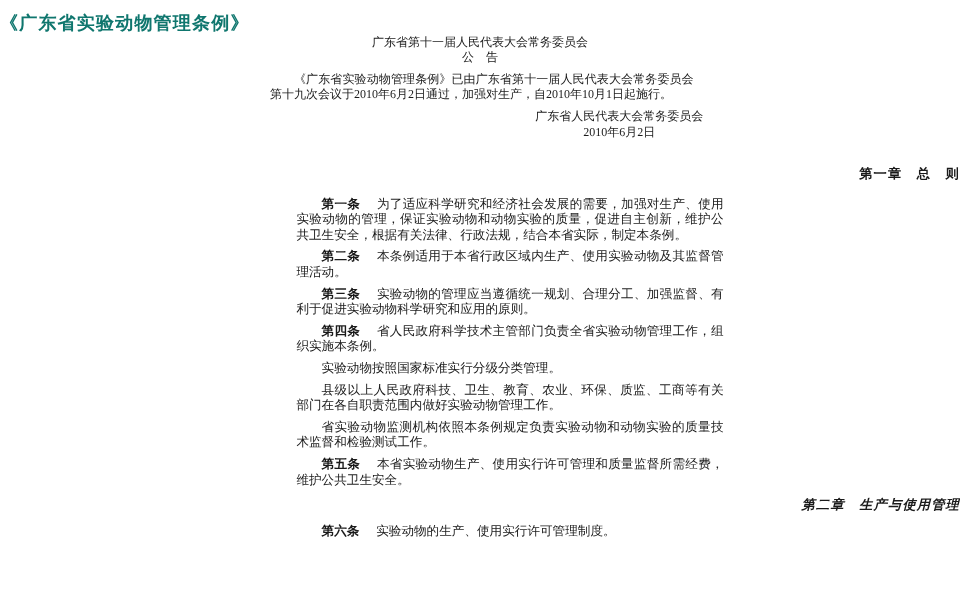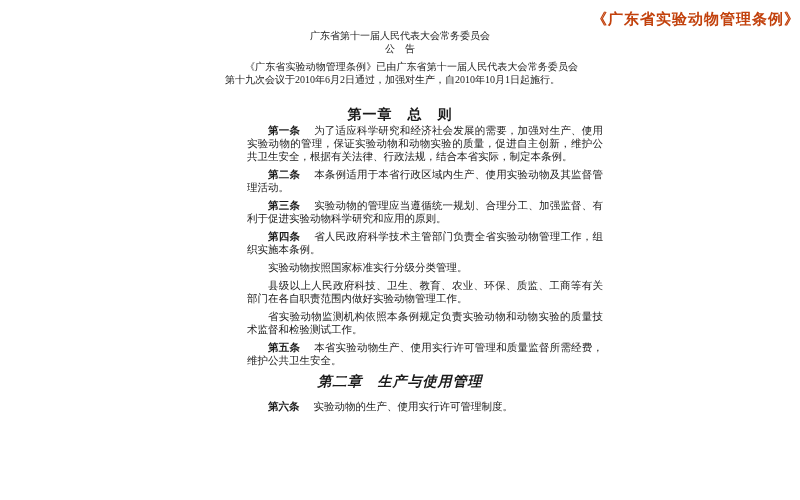--- a/index.html
+++ b/index.html
@@ -12,25 +12,25 @@
     width: 800px;
     height: 500px;
     margin: 0 auto;
     background: #ffffff;
     color: #1a1a1a;
     font-family: "Liberation Serif", "DejaVu Serif", serif;
     overflow: hidden;
   }
   .doc-title {
     margin: 10px 0 0 0;
-    text-align: right;
+    text-align: left;
     font-size: 15px;
     font-weight: bold;
     letter-spacing: 1px;
-    color: #c2410c;
+    color: #0f766e;
   }
   .notice-head {
     text-align: center;
     font-size: 10px;
     line-height: 13px;
   }
   .notice-head div {
     white-space: pre;
   }
   .intro {
@@ -45,27 +45,27 @@
   .signature {
     margin: 5px 0 0 430px;
     width: 172px;
     text-align: center;
     font-size: 10px;
     line-height: 13px;
     white-space: nowrap;
   }
   .chapter-heading {
     margin: 20px 0 0 0;
-    text-align: center;
-    font-size: 14px;
+    text-align: right;
+    font-size: 11px;
     font-weight: bold;
     letter-spacing: 1px;
   }
   .articles {
-    margin: 0 0 0 247px;
+    margin: 12px 0 0 247px;
     width: 356px;
   }
   .articles p {
     margin: 0 0 5px 0;
     font-size: 10.5px;
     line-height: 13px;
     text-align: justify;
     text-indent: 21px;
     word-break: break-all;
   }
@@ -85,20 +85,24 @@
 
   <h1 class="doc-title">《广东省实验动物管理条例》</h1>
 
   <div class="notice-head">
     <div>广东省第十一届人民代表大会常务委员会</div>
     <div>公　告</div>
   </div>
 
   <p class="intro">《广东省实验动物管理条例》已由广东省第十一届人民代表大会常务委员会第十九次会议于2010年6月2日通过，加强对生产，自2010年10月1日起施行。</p>
 
+  <div class="signature">
+    <div>广东省人民代表大会常务委员会</div>
+    <div>2010年6月2日</div>
+  </div>
 
   <h2 class="chapter-heading">第一章　总　则</h2>
 
   <div class="articles">
 
     <p><span class="article-label">第一条</span><span>为了适应科学研究和经济社会发展的需要，加强对生产、使用实验动物的管理，保证实验动物和动物实验的质量，促进自主创新，维护公共卫生安全，根据有关法律、行政法规，结合本省实际，制定本条例。</span></p>
 
     <p><span class="article-label">第二条</span><span>本条例适用于本省行政区域内生产、使用实验动物及其监督管理活动。</span></p>
 
     <p><span class="article-label">第三条</span><span>实验动物的管理应当遵循统一规划、合理分工、加强监督、有利于促进实验动物科学研究和应用的原则。</span></p>

